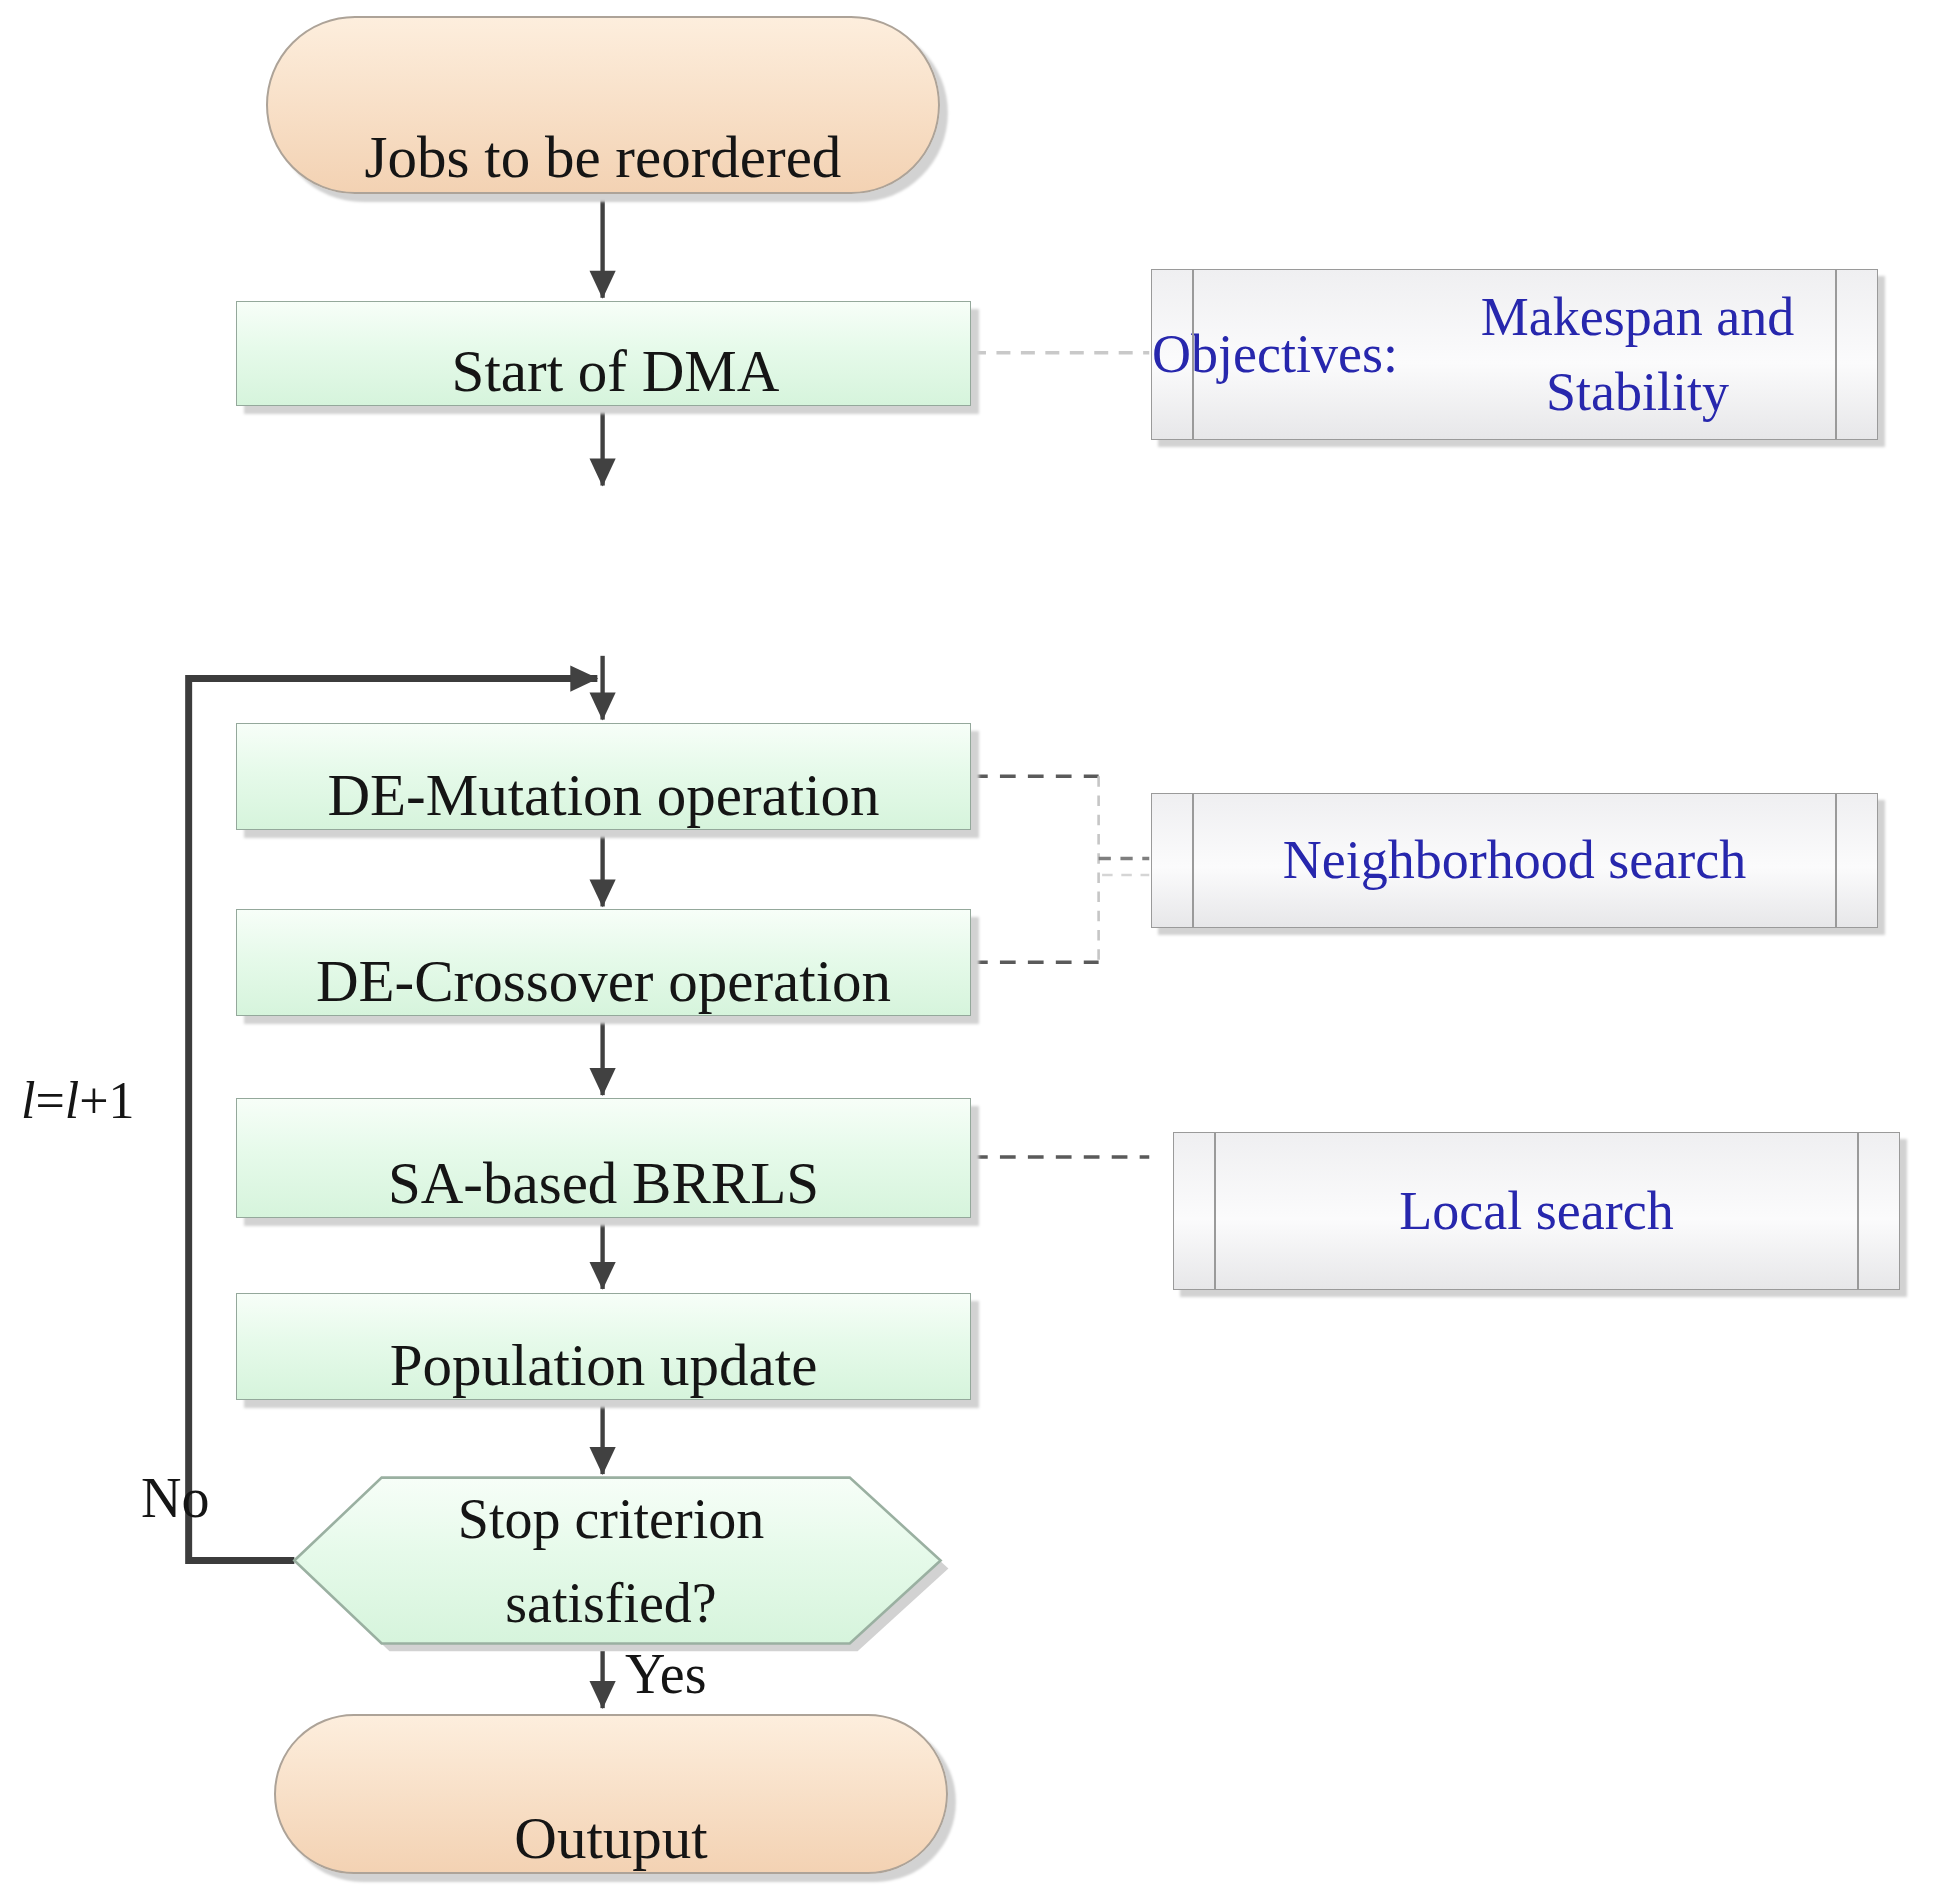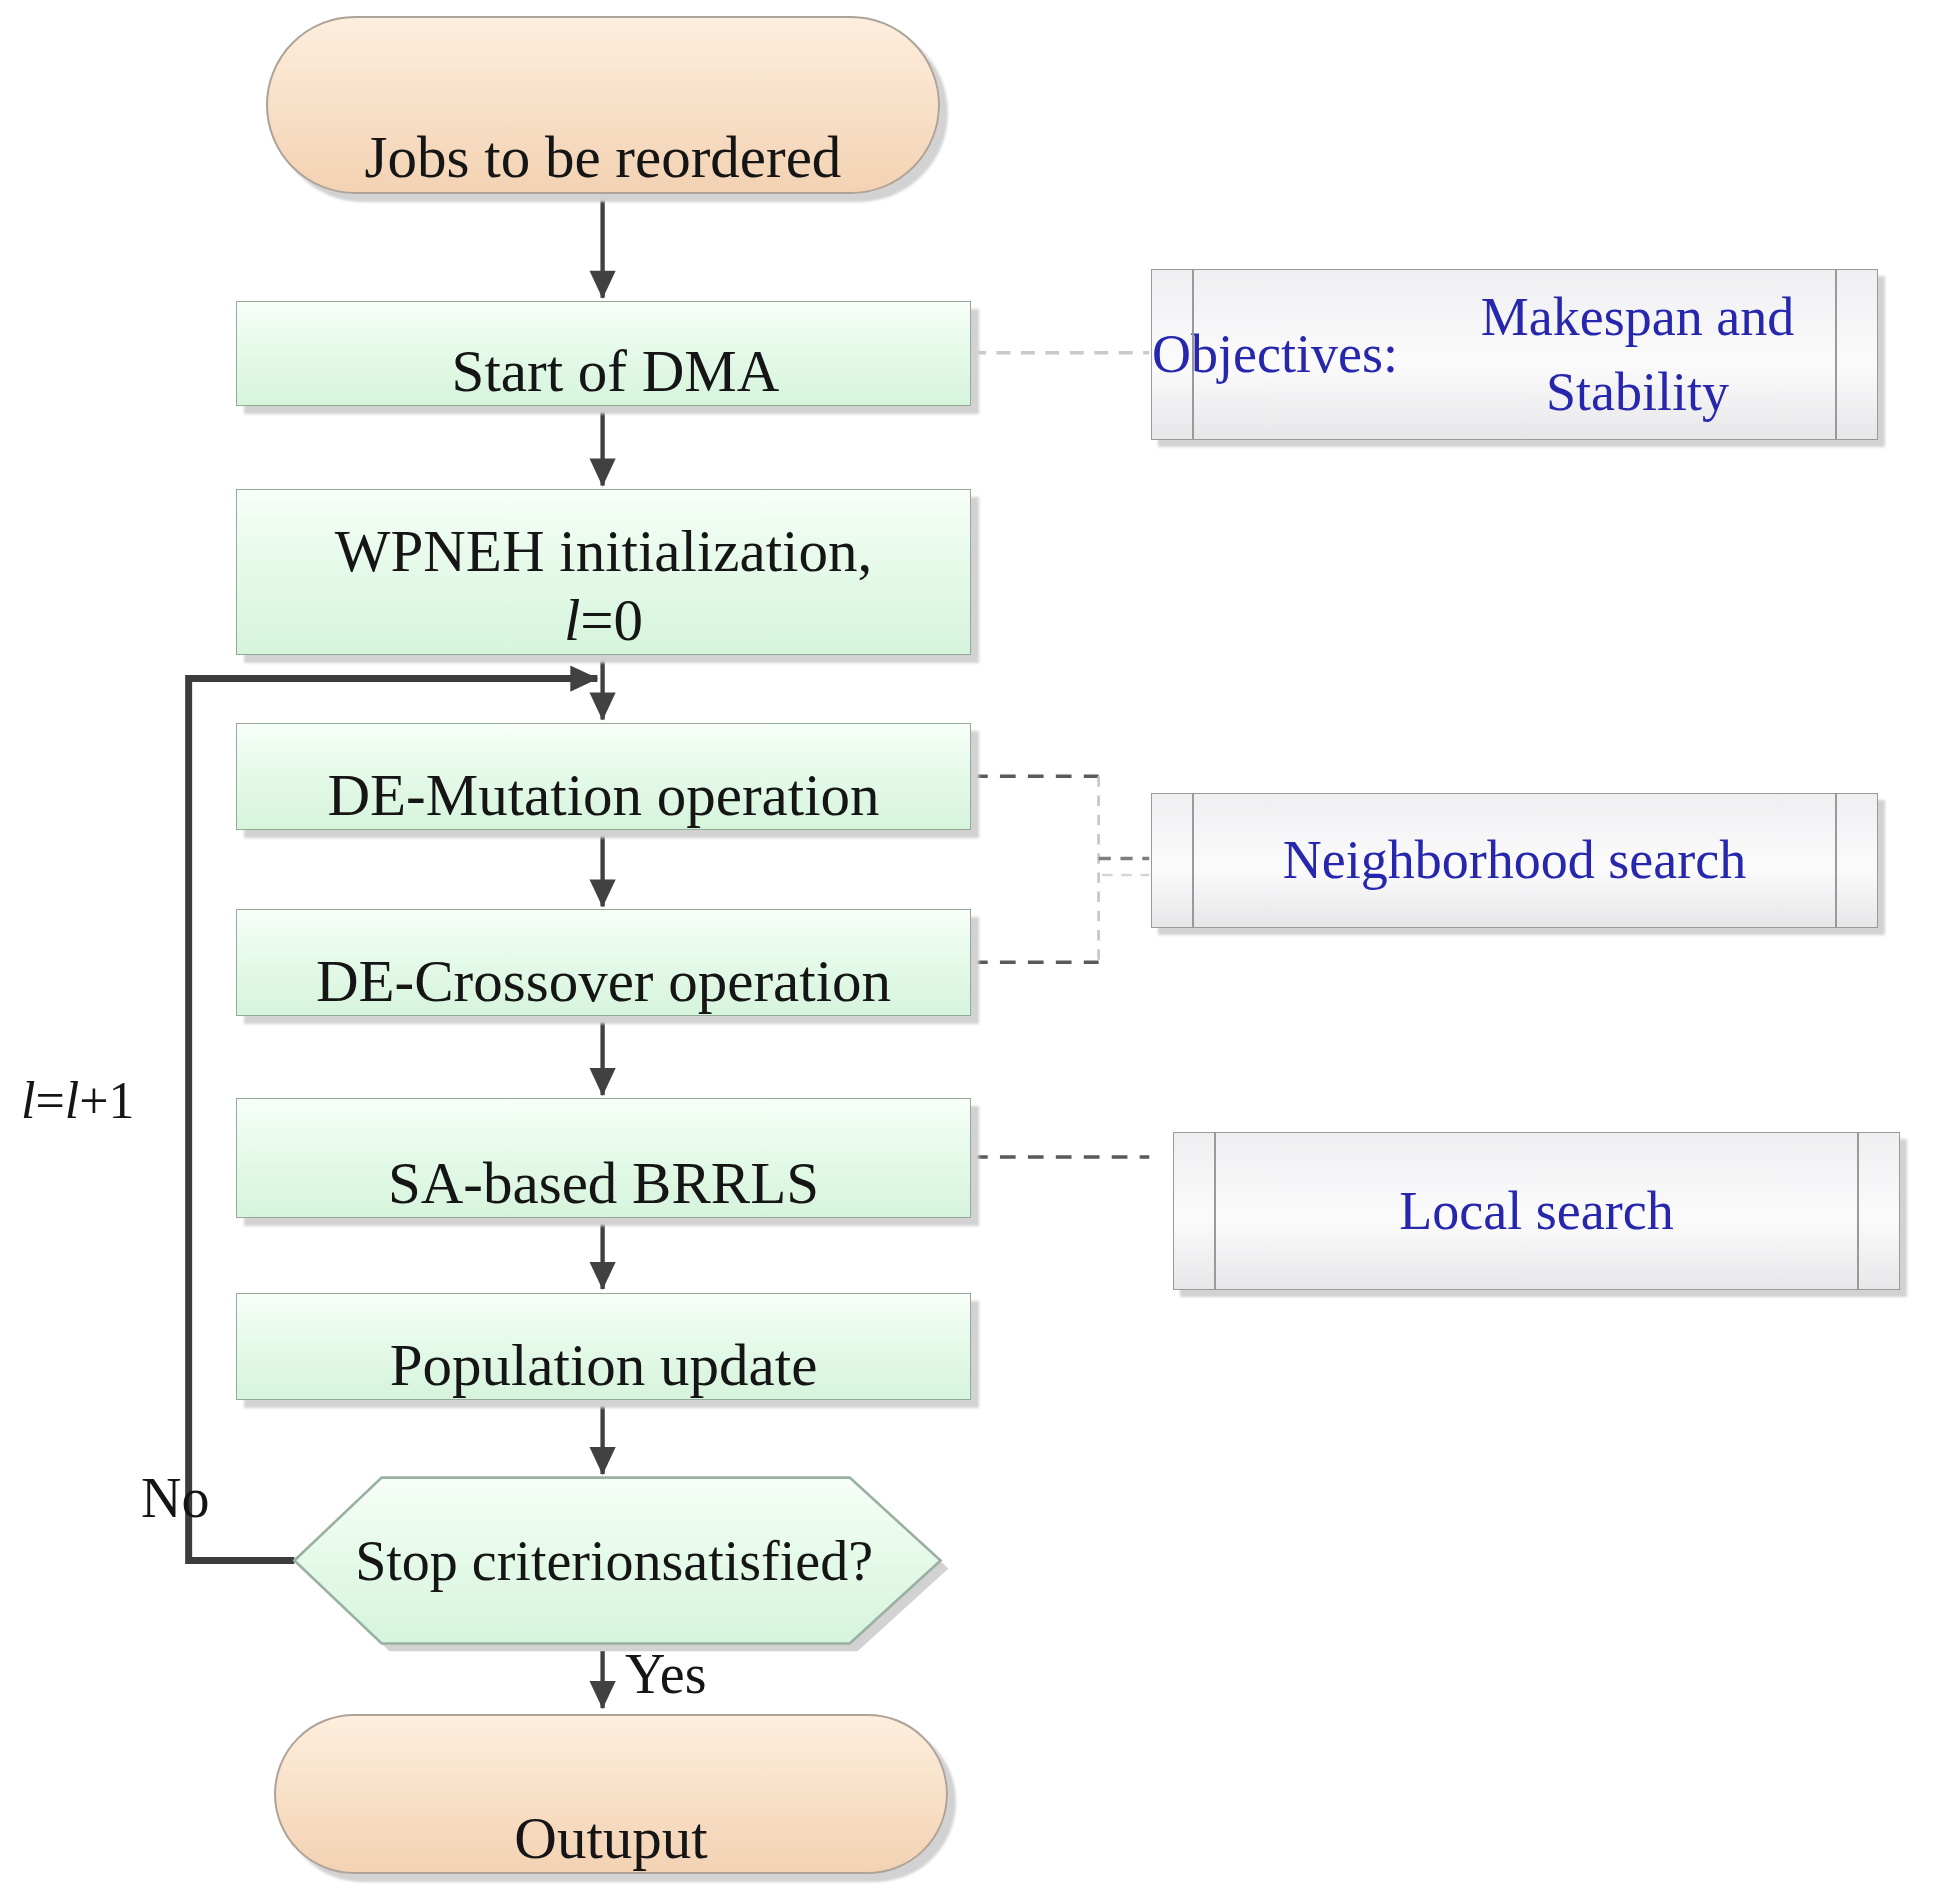--- a/index.html
+++ b/index.html
@@ -69,21 +69,21 @@
   .annotation .side-bar.right{right:40px;}
   .edge-label{
     position:absolute;
     font-size:56px;
     color:var(--node-text);
     white-space:nowrap;
   }
   .var-italic{font-style:italic;}
   .hex-text{
     position:absolute;left:349px;top:1480px;width:524px;height:164px;
-    display:flex;flex-direction:row;align-items:center;justify-content:flex-end;
+    display:flex;flex-direction:column;align-items:center;justify-content:space-between;
     text-align:center;font-size:56px;line-height:1.42;
   }
 </style>
 </head>
 <body>
 
 <div id="canvas">
 
   <svg id="connector-layer" viewBox="0 0 2218 2178" xmlns="http://www.w3.org/2000/svg">
     <defs>
@@ -121,24 +121,20 @@
   </svg>
 
   <div class="node terminal" style="left:266px;top:15.7px;width:674px;height:178px;">
     <span>Jobs to be reordered</span>
   </div>
 
   <div class="node process" style="left:236px;top:301px;width:735px;height:105px;padding-left:24px;">
     <span>Start of DMA</span>
   </div>
 
-  <div class="node process" style="left:236px;top:489px;width:735px;height:166px;">
-    <span>WPNEH initialization,</span>
-    <span><span class="var-italic">l</span><span>=0</span></span>
-  </div>
 
   <div class="node process" style="left:236px;top:723px;width:735px;height:107px;">
     <span>DE-Mutation operation</span>
   </div>
 
   <div class="node process" style="left:236px;top:909px;width:735px;height:107px;">
     <span>DE-Crossover operation</span>
   </div>
 
   <div class="node process" style="left:236px;top:1098px;width:735px;height:120px;">

